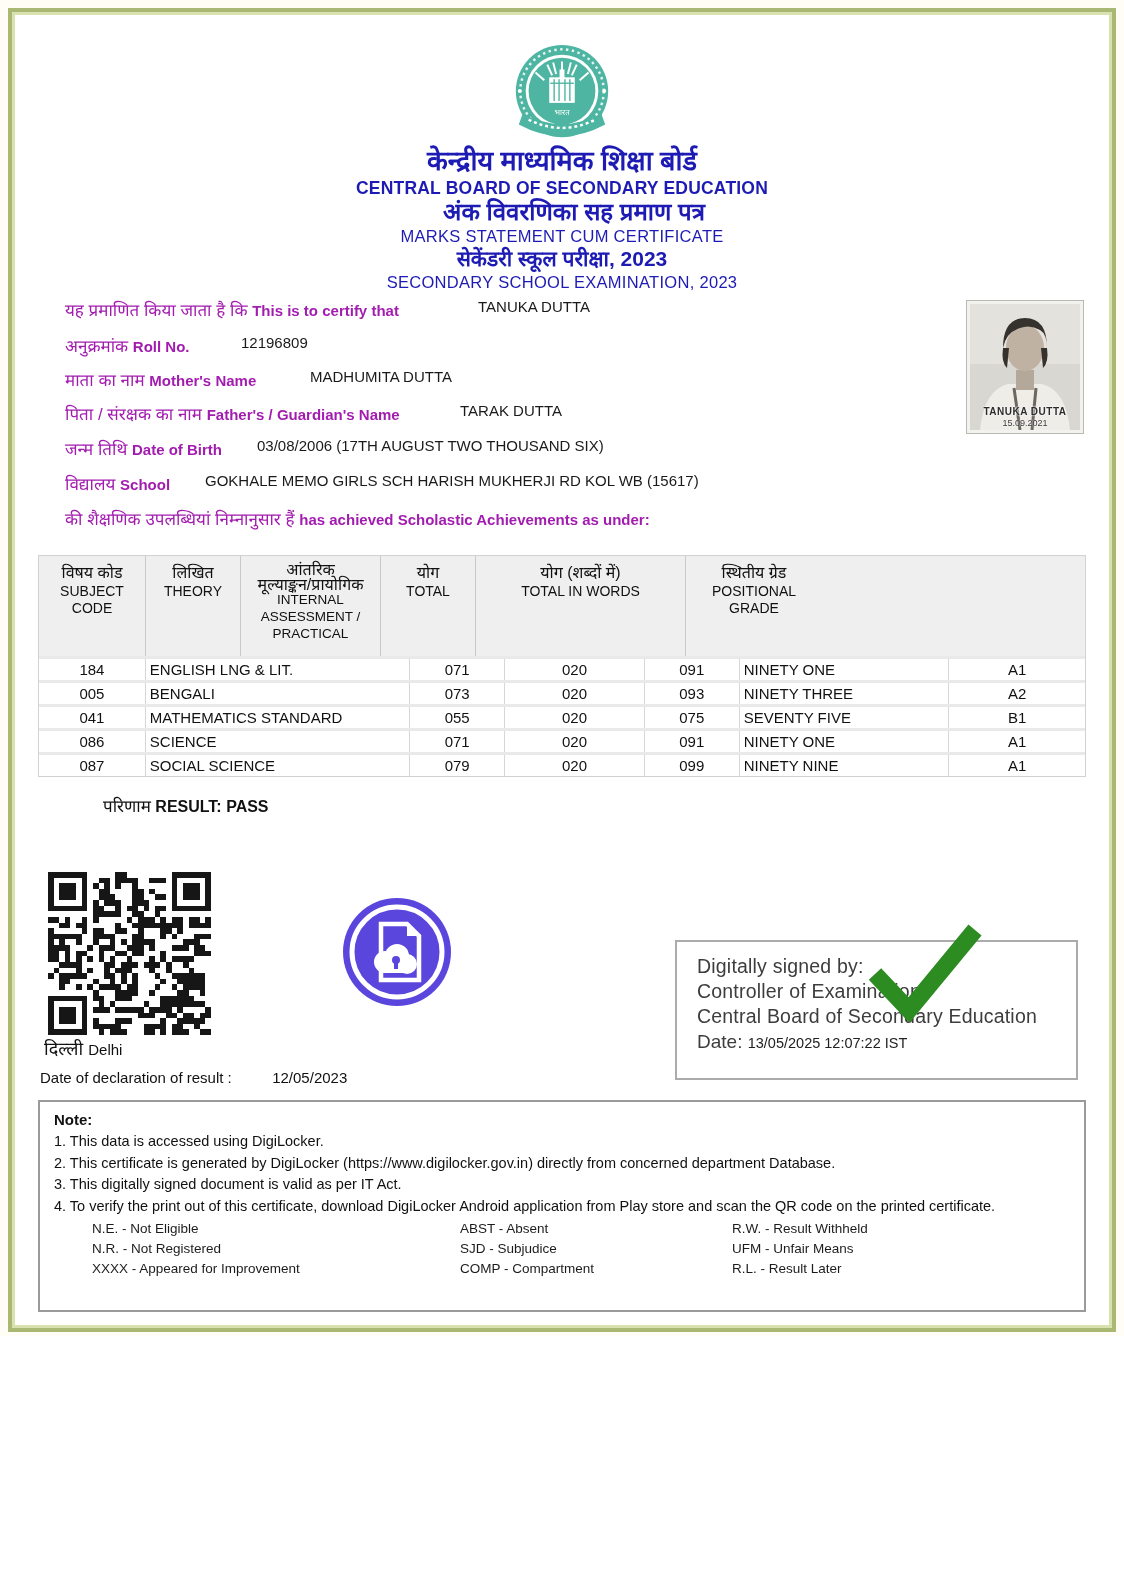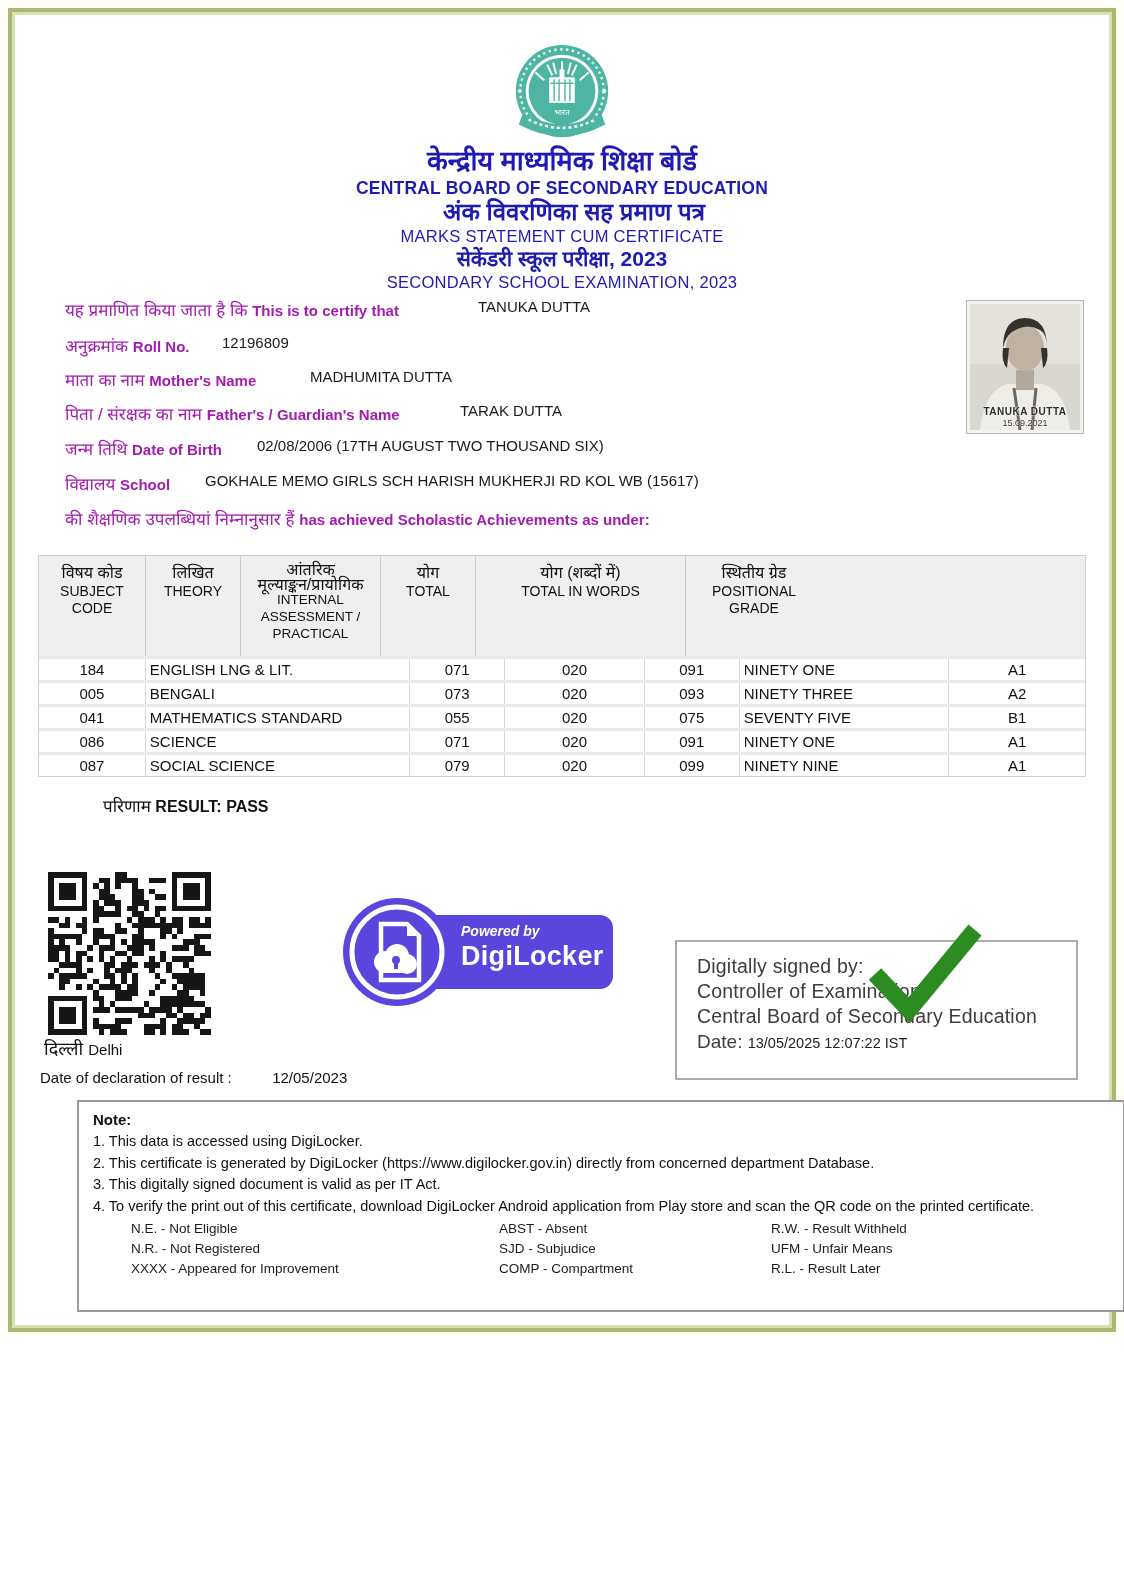--- a/index.html
+++ b/index.html
@@ -25,21 +25,21 @@
   .t-en2 { font-size:16.5px; line-height:22px; letter-spacing:.3px; }
   .t-hi3 { font-size:21px; font-weight:bold; line-height:24px; }
   .t-en3 { font-size:16.5px; line-height:23px; letter-spacing:.3px; }
 
   
   .d-row { position:absolute; left:0; width:1100px; height:26px; white-space:nowrap; }
   .d-row .lbl { position:absolute; left:65px; font-size:17px; color:#a21caf; }
   .d-row .lbl b { font-size:15px; }
   .d-row .val { position:absolute; font-size:15px; color:#1a1a1a; }
   #r1{top:298px} #r1 .val{left:478px}
-  #r2{top:334px} #r2 .val{left:222px}
+  #r2{top:334px} #r2 .val{left:241px}
   #r3{top:368px} #r3 .val{left:310px}
   #r4{top:402px} #r4 .val{left:460px}
   #r5{top:437px} #r5 .val{left:257px}
   #r6{top:472px} #r6 .val{left:205px}
   #r7{top:507px}
 
   
   .photo { position:absolute; left:966px; top:300px; width:118px; height:134px;
     background:#f2f2ef; border:1px solid #b9b9b4; padding:3px; }
   .photo-inner { position:relative; width:100%; height:100%; background:#dddcd8; overflow:hidden; }
@@ -86,21 +86,21 @@
 
   .sig-box { position:absolute; left:675px; top:940px; width:403px; height:140px;
     border:2px solid #ababab; background:#fff; padding:12px 0 0 20px; color:#3d3d3d; }
   .sig-line { font-size:19.5px; line-height:25px; letter-spacing:.2px; }
   .sig-date { font-size:19px; line-height:26px; }
   .sig-date .v { font-size:14.5px; color:#222; }
   .sig-check { position:absolute; left:865px; top:922px; width:120px; height:100px; }
 
   
   .notes { position:absolute; left:38px; top:1100px; width:1048px; height:212px;
-    border:2px solid #9a9a9a; background:#fff; padding:7px 14px;margin-left:39px; }
+    border:2px solid #9a9a9a; background:#fff; padding:7px 14px; }
   .notes-title { font-size:15px; font-weight:bold; line-height:22px; }
   .note-item { font-size:14.5px; line-height:21.5px; }
   .legend { margin:4px 0 0 38px; display:grid; grid-auto-flow:column;
     grid-template-rows:repeat(3,20px); grid-template-columns:368px 272px auto;
     font-size:13.5px; color:#1c1c1c; }
 </style>
 </head>
 <body>
 
 <div class="page">
@@ -156,21 +156,21 @@
   <div class="d-row" id="r3">
     <span class="lbl"><span>माता  का  नाम</span> <b>Mother's Name</b></span>
     <span class="val">MADHUMITA DUTTA</span>
   </div>
   <div class="d-row" id="r4">
     <span class="lbl"><span>पिता / संरक्षक  का  नाम</span> <b>Father's / Guardian's Name</b></span>
     <span class="val">TARAK DUTTA</span>
   </div>
   <div class="d-row" id="r5">
     <span class="lbl"><span>जन्म  तिथि</span> <b>Date of Birth</b></span>
-    <span class="val">02/08/2006 (17TH AUGUST TWO THOUSAND SIX)</span>
+    <span class="val">03/08/2006 (17TH AUGUST TWO THOUSAND SIX)</span>
   </div>
   <div class="d-row" id="r6">
     <span class="lbl"><span>विद्यालय</span> <b>School</b></span>
     <span class="val">GOKHALE MEMO GIRLS SCH HARISH MUKHERJI RD KOL WB (15617)</span>
   </div>
   <div class="d-row" id="r7">
     <span class="lbl"><span>की  शैक्षणिक  उपलब्धियां  निम्नानुसार  हैं</span> <b>has achieved Scholastic Achievements as under:</b></span>
   </div>
 
   <div class="photo">
@@ -285,24 +285,20 @@
   <svg class="qr" id="qr-svg" viewBox="0 0 29 29" shape-rendering="crispEdges">
       <path d="M12 0h1v1h-1zM13 0h1v1h-1zM9 1h1v1h-1zM10 1h1v1h-1zM12 1h1v1h-1zM13 1h1v1h-1zM14 1h1v1h-1zM15 1h1v1h-1zM18 1h1v1h-1zM19 1h1v1h-1zM20 1h1v1h-1zM8 2h1v1h-1zM10 2h1v1h-1zM12 2h1v1h-1zM15 2h1v1h-1zM9 3h1v1h-1zM10 3h1v1h-1zM15 3h1v1h-1zM16 3h1v1h-1zM18 3h1v1h-1zM9 4h1v1h-1zM10 4h1v1h-1zM11 4h1v1h-1zM15 4h1v1h-1zM16 4h1v1h-1zM19 4h1v1h-1zM20 4h1v1h-1zM8 5h1v1h-1zM10 5h1v1h-1zM11 5h1v1h-1zM12 5h1v1h-1zM15 5h1v1h-1zM16 5h1v1h-1zM17 5h1v1h-1zM9 6h1v1h-1zM10 6h1v1h-1zM15 6h1v1h-1zM16 6h1v1h-1zM17 6h1v1h-1zM18 6h1v1h-1zM19 6h1v1h-1zM8 7h1v1h-1zM9 7h1v1h-1zM10 7h1v1h-1zM11 7h1v1h-1zM12 7h1v1h-1zM15 7h1v1h-1zM16 7h1v1h-1zM19 7h1v1h-1zM0 8h1v1h-1zM1 8h1v1h-1zM3 8h1v1h-1zM8 8h1v1h-1zM14 8h1v1h-1zM16 8h1v1h-1zM17 8h1v1h-1zM18 8h1v1h-1zM20 8h1v1h-1zM22 8h1v1h-1zM23 8h1v1h-1zM25 8h1v1h-1zM26 8h1v1h-1zM28 8h1v1h-1zM2 9h1v1h-1zM3 9h1v1h-1zM5 9h1v1h-1zM6 9h1v1h-1zM12 9h1v1h-1zM15 9h1v1h-1zM16 9h1v1h-1zM17 9h1v1h-1zM18 9h1v1h-1zM19 9h1v1h-1zM20 9h1v1h-1zM21 9h1v1h-1zM22 9h1v1h-1zM23 9h1v1h-1zM25 9h1v1h-1zM26 9h1v1h-1zM27 9h1v1h-1zM28 9h1v1h-1zM0 10h1v1h-1zM8 10h1v1h-1zM9 10h1v1h-1zM12 10h1v1h-1zM13 10h1v1h-1zM16 10h1v1h-1zM20 10h1v1h-1zM21 10h1v1h-1zM23 10h1v1h-1zM0 11h1v1h-1zM1 11h1v1h-1zM2 11h1v1h-1zM3 11h1v1h-1zM4 11h1v1h-1zM5 11h1v1h-1zM8 11h1v1h-1zM9 11h1v1h-1zM10 11h1v1h-1zM11 11h1v1h-1zM15 11h1v1h-1zM16 11h1v1h-1zM20 11h1v1h-1zM22 11h1v1h-1zM26 11h1v1h-1zM27 11h1v1h-1zM28 11h1v1h-1zM0 12h1v1h-1zM2 12h1v1h-1zM5 12h1v1h-1zM6 12h1v1h-1zM8 12h1v1h-1zM11 12h1v1h-1zM13 12h1v1h-1zM15 12h1v1h-1zM16 12h1v1h-1zM17 12h1v1h-1zM18 12h1v1h-1zM24 12h1v1h-1zM25 12h1v1h-1zM26 12h1v1h-1zM0 13h1v1h-1zM1 13h1v1h-1zM2 13h1v1h-1zM3 13h1v1h-1zM7 13h1v1h-1zM9 13h1v1h-1zM10 13h1v1h-1zM11 13h1v1h-1zM14 13h1v1h-1zM15 13h1v1h-1zM16 13h1v1h-1zM18 13h1v1h-1zM22 13h1v1h-1zM23 13h1v1h-1zM24 13h1v1h-1zM26 13h1v1h-1zM27 13h1v1h-1zM0 14h1v1h-1zM1 14h1v1h-1zM3 14h1v1h-1zM5 14h1v1h-1zM9 14h1v1h-1zM12 14h1v1h-1zM13 14h1v1h-1zM15 14h1v1h-1zM16 14h1v1h-1zM20 14h1v1h-1zM26 14h1v1h-1zM27 14h1v1h-1zM28 14h1v1h-1zM0 15h1v1h-1zM1 15h1v1h-1zM3 15h1v1h-1zM5 15h1v1h-1zM7 15h1v1h-1zM9 15h1v1h-1zM11 15h1v1h-1zM14 15h1v1h-1zM18 15h1v1h-1zM20 15h1v1h-1zM22 15h1v1h-1zM23 15h1v1h-1zM24 15h1v1h-1zM25 15h1v1h-1zM2 16h1v1h-1zM3 16h1v1h-1zM4 16h1v1h-1zM5 16h1v1h-1zM6 16h1v1h-1zM10 16h1v1h-1zM11 16h1v1h-1zM13 16h1v1h-1zM14 16h1v1h-1zM15 16h1v1h-1zM17 16h1v1h-1zM18 16h1v1h-1zM19 16h1v1h-1zM21 16h1v1h-1zM24 16h1v1h-1zM1 17h1v1h-1zM5 17h1v1h-1zM7 17h1v1h-1zM10 17h1v1h-1zM12 17h1v1h-1zM13 17h1v1h-1zM14 17h1v1h-1zM18 17h1v1h-1zM21 17h1v1h-1zM25 17h1v1h-1zM0 18h1v1h-1zM2 18h1v1h-1zM3 18h1v1h-1zM4 18h1v1h-1zM5 18h1v1h-1zM10 18h1v1h-1zM11 18h1v1h-1zM13 18h1v1h-1zM15 18h1v1h-1zM19 18h1v1h-1zM22 18h1v1h-1zM23 18h1v1h-1zM24 18h1v1h-1zM25 18h1v1h-1zM26 18h1v1h-1zM27 18h1v1h-1zM2 19h1v1h-1zM3 19h1v1h-1zM8 19h1v1h-1zM11 19h1v1h-1zM13 19h1v1h-1zM15 19h1v1h-1zM20 19h1v1h-1zM23 19h1v1h-1zM24 19h1v1h-1zM25 19h1v1h-1zM26 19h1v1h-1zM27 19h1v1h-1zM2 20h1v1h-1zM5 20h1v1h-1zM6 20h1v1h-1zM7 20h1v1h-1zM9 20h1v1h-1zM10 20h1v1h-1zM11 20h1v1h-1zM12 20h1v1h-1zM14 20h1v1h-1zM15 20h1v1h-1zM19 20h1v1h-1zM22 20h1v1h-1zM24 20h1v1h-1zM25 20h1v1h-1zM26 20h1v1h-1zM27 20h1v1h-1zM8 21h1v1h-1zM12 21h1v1h-1zM13 21h1v1h-1zM14 21h1v1h-1zM15 21h1v1h-1zM18 21h1v1h-1zM23 21h1v1h-1zM24 21h1v1h-1zM27 21h1v1h-1zM8 22h1v1h-1zM9 22h1v1h-1zM12 22h1v1h-1zM13 22h1v1h-1zM14 22h1v1h-1zM20 22h1v1h-1zM21 22h1v1h-1zM22 22h1v1h-1zM23 22h1v1h-1zM24 22h1v1h-1zM25 22h1v1h-1zM9 23h1v1h-1zM11 23h1v1h-1zM17 23h1v1h-1zM20 23h1v1h-1zM21 23h1v1h-1zM22 23h1v1h-1zM23 23h1v1h-1zM24 23h1v1h-1zM25 23h1v1h-1zM26 23h1v1h-1zM27 23h1v1h-1zM8 24h1v1h-1zM9 24h1v1h-1zM10 24h1v1h-1zM12 24h1v1h-1zM13 24h1v1h-1zM14 24h1v1h-1zM15 24h1v1h-1zM16 24h1v1h-1zM18 24h1v1h-1zM19 24h1v1h-1zM20 24h1v1h-1zM21 24h1v1h-1zM23 24h1v1h-1zM28 24h1v1h-1zM16 25h1v1h-1zM17 25h1v1h-1zM18 25h1v1h-1zM21 25h1v1h-1zM22 25h1v1h-1zM24 25h1v1h-1zM25 25h1v1h-1zM27 25h1v1h-1zM28 25h1v1h-1zM8 26h1v1h-1zM12 26h1v1h-1zM13 26h1v1h-1zM14 26h1v1h-1zM20 26h1v1h-1zM23 26h1v1h-1zM24 26h1v1h-1zM25 26h1v1h-1zM26 26h1v1h-1zM27 26h1v1h-1zM8 27h1v1h-1zM9 27h1v1h-1zM10 27h1v1h-1zM11 27h1v1h-1zM12 27h1v1h-1zM17 27h1v1h-1zM18 27h1v1h-1zM19 27h1v1h-1zM20 27h1v1h-1zM22 27h1v1h-1zM23 27h1v1h-1zM26 27h1v1h-1zM9 28h1v1h-1zM11 28h1v1h-1zM12 28h1v1h-1zM13 28h1v1h-1zM17 28h1v1h-1zM18 28h1v1h-1zM20 28h1v1h-1zM22 28h1v1h-1zM23 28h1v1h-1zM24 28h1v1h-1zM27 28h1v1h-1zM28 28h1v1h-1zM8 6h1v1h-1zM6 8h1v1h-1zM10 6h1v1h-1zM6 10h1v1h-1zM12 6h1v1h-1zM6 12h1v1h-1zM14 6h1v1h-1zM6 14h1v1h-1zM16 6h1v1h-1zM6 16h1v1h-1zM18 6h1v1h-1zM6 18h1v1h-1zM20 6h1v1h-1zM6 20h1v1h-1zM0 0h7v7h-7z M1 1v5h5v-5z M2 2h3v3h-3zM22 0h7v7h-7z M23 1v5h5v-5z M24 2h3v3h-3zM0 22h7v7h-7z M1 23v5h5v-5z M2 24h3v3h-3z" fill="#161616" fill-rule="evenodd"></path>
     </svg>
 
   <div class="place">
     <span>दिल्ली</span>
     <span class="en">Delhi</span>
   </div>
 
   <div class="dl-badge">
-    <div class="dl-rect">
-      <div class="dl-powered">Powered by</div>
-      <div class="dl-brand">DigiLocker</div>
-    </div>
     <svg class="dl-circle" viewBox="0 0 108 108">
       <circle cx="54" cy="54" r="54" fill="#5b46dd"></circle>
       <circle cx="54" cy="54" r="45" fill="none" stroke="#ffffff" stroke-width="5"></circle>
       <g>
         <path d="M38,26 h26 l12,12 v44 h-38 z" fill="#5b46dd" stroke="#ffffff" stroke-width="4.5"></path>
         <path d="M64,26 l12,12 h-12 z" fill="#ffffff"></path>
         <circle cx="42" cy="64" r="11" fill="#ffffff"></circle>
         <circle cx="54" cy="58" r="12" fill="#ffffff"></circle>
         <circle cx="64" cy="66" r="10" fill="#ffffff"></circle>
         <rect x="36" y="62" width="34" height="13" rx="6" fill="#ffffff"></rect>

